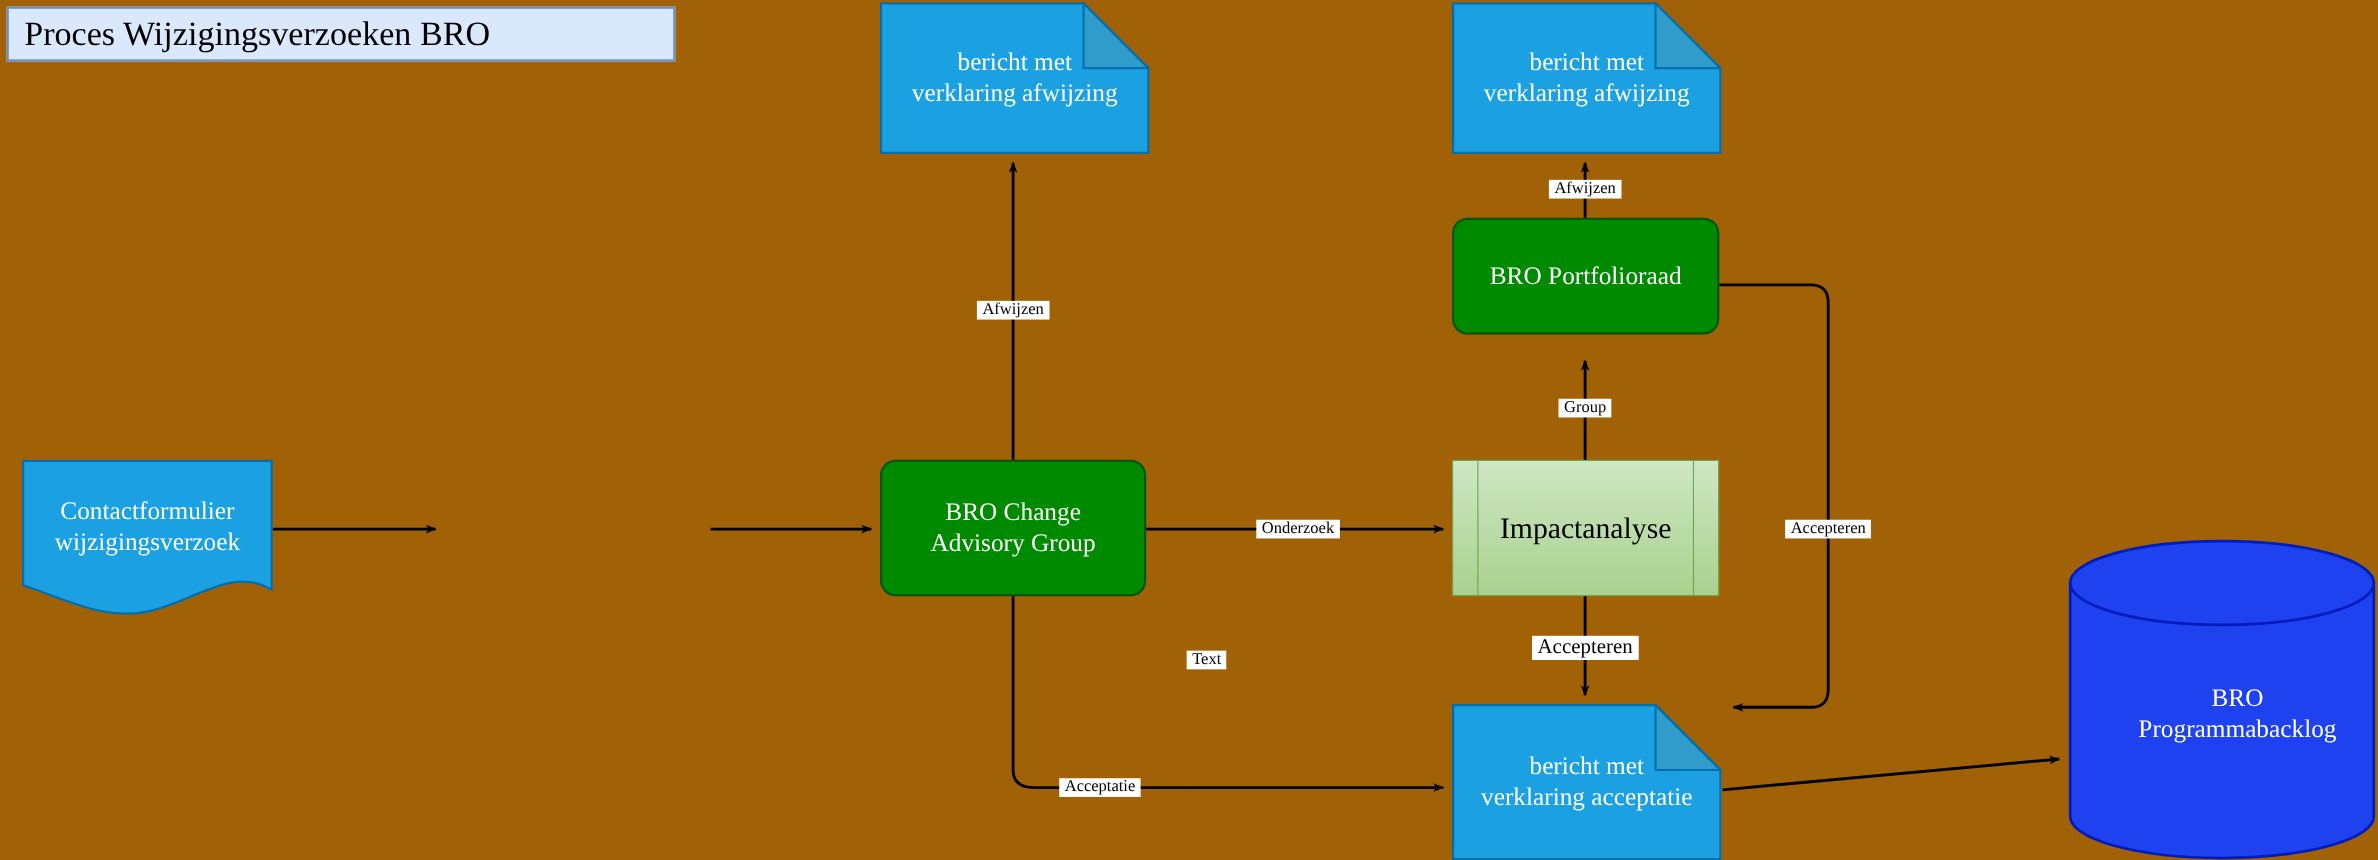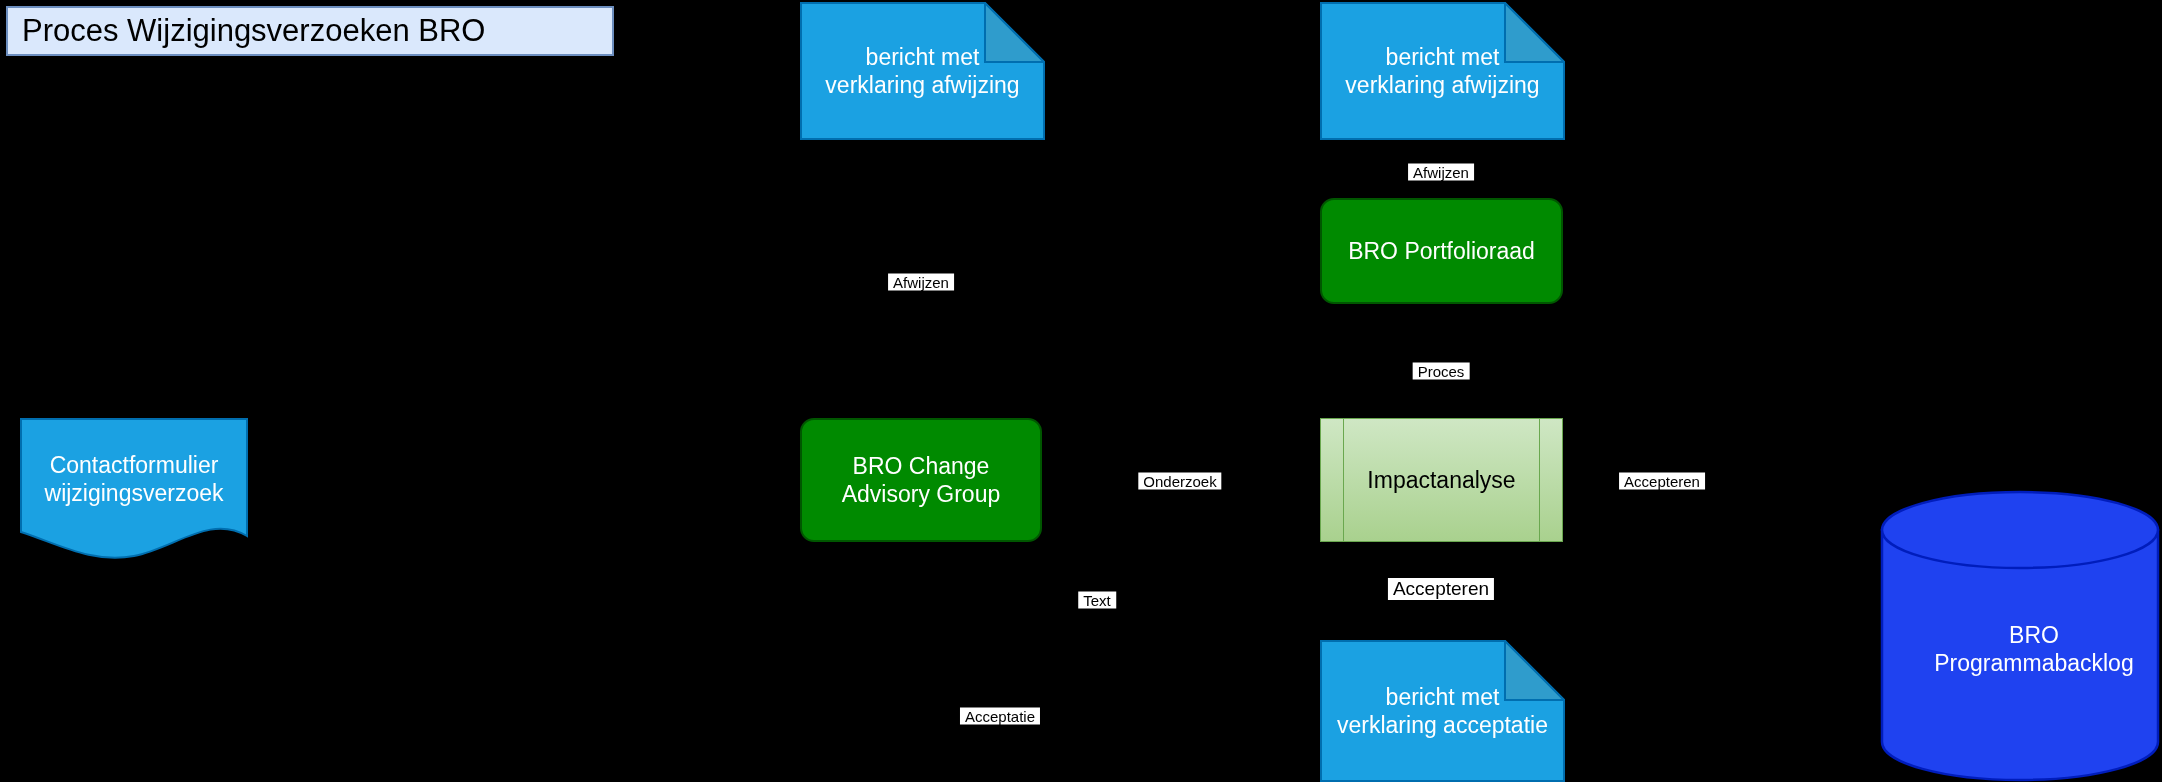--- a/index.html
+++ b/index.html
@@ -7,22 +7,23 @@
     padding: 0;
     background: #ffffff;
   }
   body {
     font-family: "Liberation Sans", sans-serif;
   }
   #canvas {
     position: relative;
     width: 2162px;
     height: 782px;
-    background: #000000;
+    background: #a16207;
     overflow: hidden;
+    font-family: Liberation Serif, serif;
   }
   #edges {
     position: absolute;
     left: 0;
     top: 0;
     width: 2162px;
     height: 782px;
     pointer-events: none;
   }
 
@@ -145,21 +146,21 @@
 
   
   .subproc {
     left: 1320px;
     top: 418px;
     width: 243px;
     height: 124px;
     background: linear-gradient(to bottom, #cfe7c4 0%, #a9d18e 100%);
     border: 1px solid #6aa84f;
     color: #000000;
-    font-size: 23px;
+    font-size: 27px;
   }
   .subproc .bar {
     position: absolute;
     top: 0;
     width: 1px;
     height: 100%;
     background: #6aa84f;
   }
   .subproc .bar-left  { left: 22px; }
   .subproc .bar-right { right: 22px; }
@@ -312,21 +313,21 @@
       <div>Programmabacklog</div>
     </div>
   </div>
 
   <div class="edge-label" style="left:921px; top:282px;">Afwijzen</div>
 
   <div class="edge-label" style="left:1441px; top:172px;">Afwijzen</div>
 
   <div class="edge-label" style="left:1180px; top:481px;">Onderzoek</div>
 
-  <div class="edge-label" style="left:1441px; top:371px;">Proces</div>
+  <div class="edge-label" style="left:1441px; top:371px;">Group</div>
 
   <div class="edge-label small" style="left:1441px; top:589px;">Accepteren</div>
 
   <div class="edge-label" style="left:1662px; top:481px;">Accepteren</div>
 
   <div class="edge-label" style="left:1000px; top:716px;">Acceptatie</div>
 
   <div class="edge-label" style="left:1097px; top:600px;">Text</div>
 
 </div>

